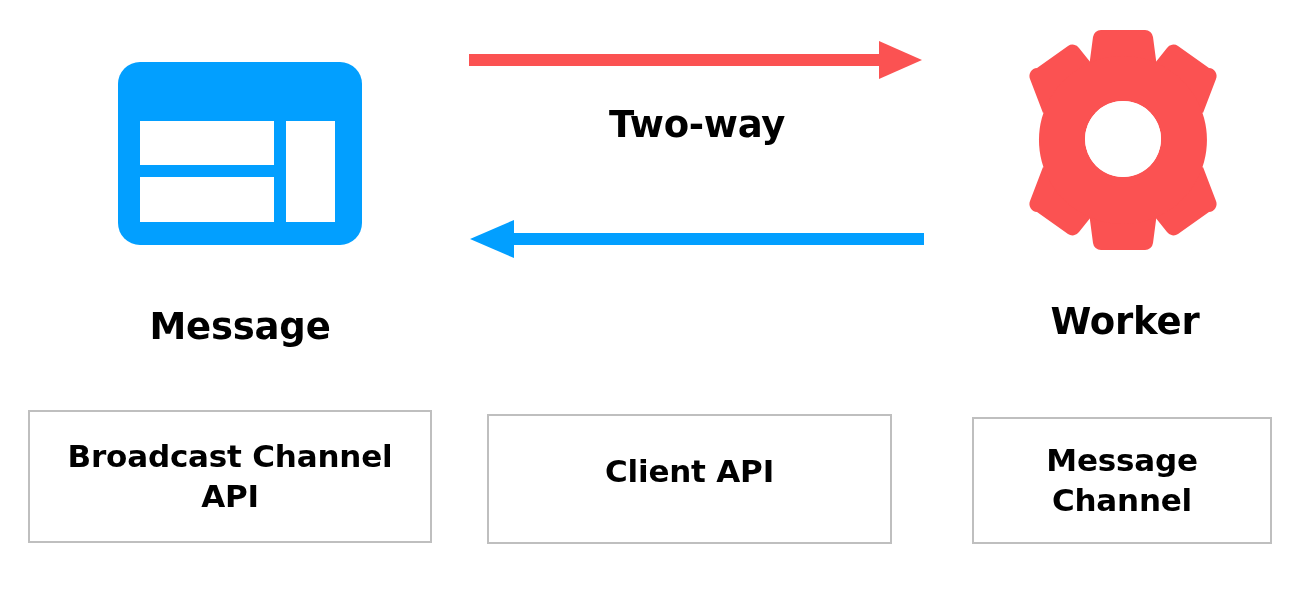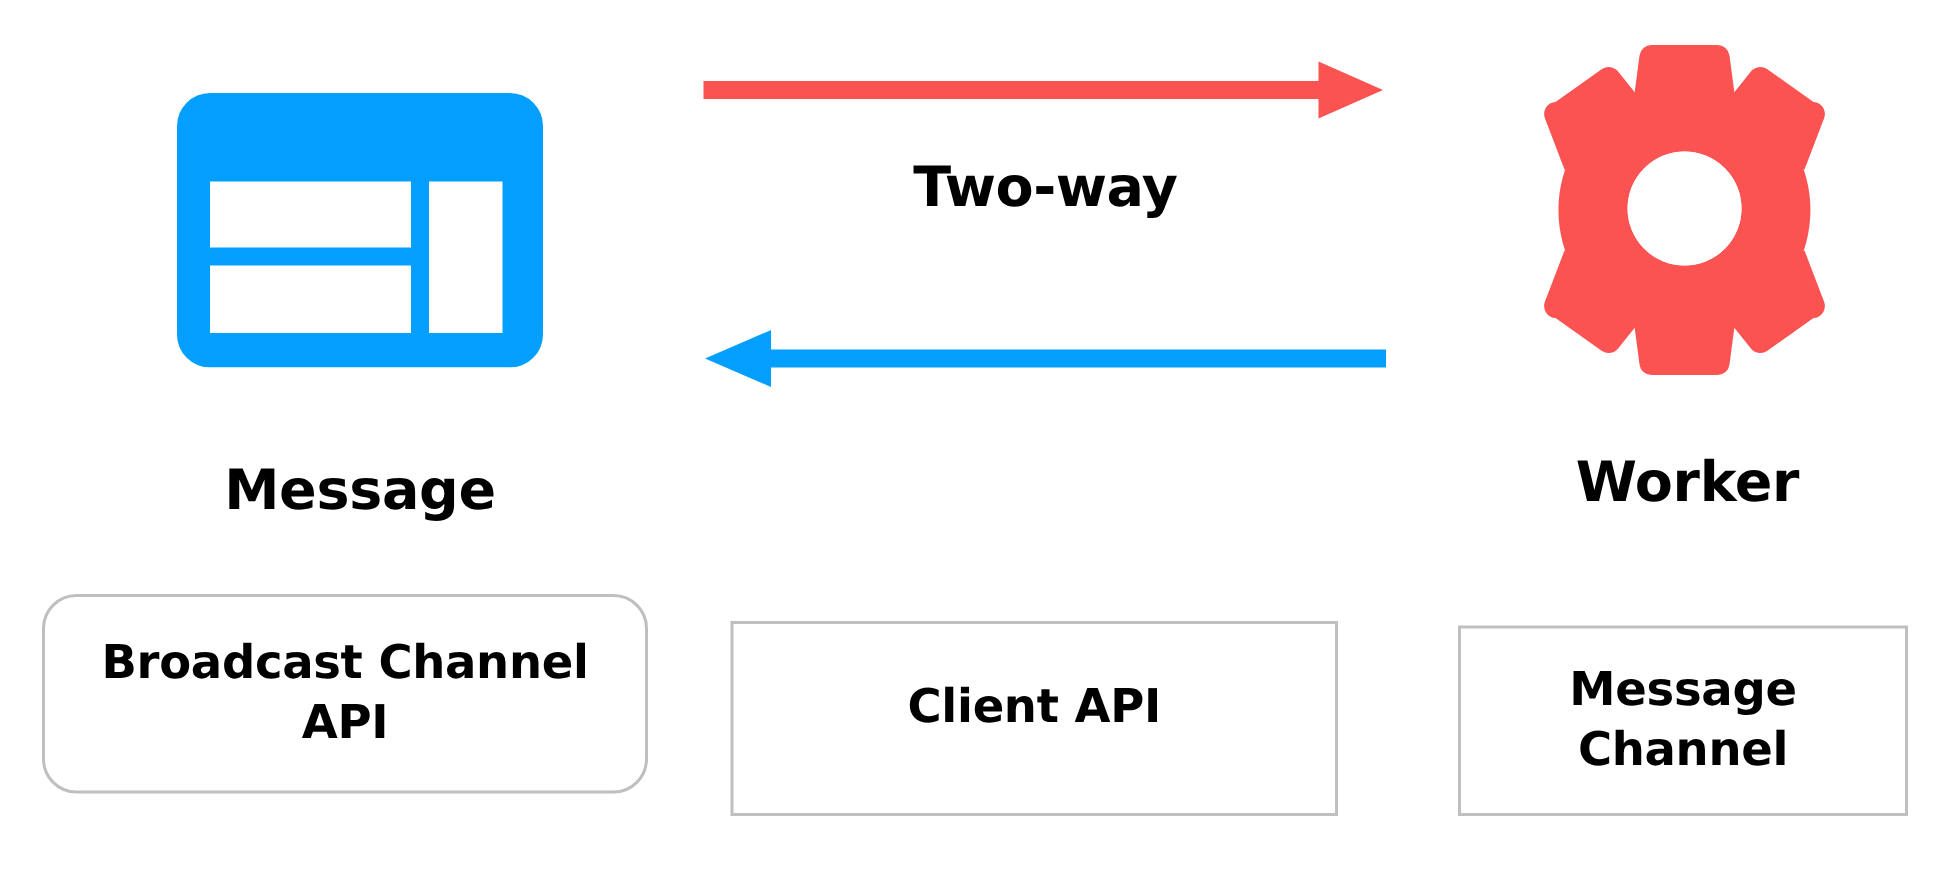--- a/index.html
+++ b/index.html
@@ -100,24 +100,23 @@
     letter-spacing: -0.2px;
     color: #000000;
     padding: 0 8px;
   }
   .api-box .box-text {
     display: block;
     white-space: pre-line;
   }
   .box-broadcast {
     left: 28px;
-    top: 396px;
+    top: 410px;
     width: 404px;
     height: 133px;
-    border-radius: 23px;
   }
   .box-client {
     left: 487px;
     top: 414px;
     width: 405px;
     height: 130px;
     align-items: flex-start;
     padding-top: 36px;
   }
   .box-message {

